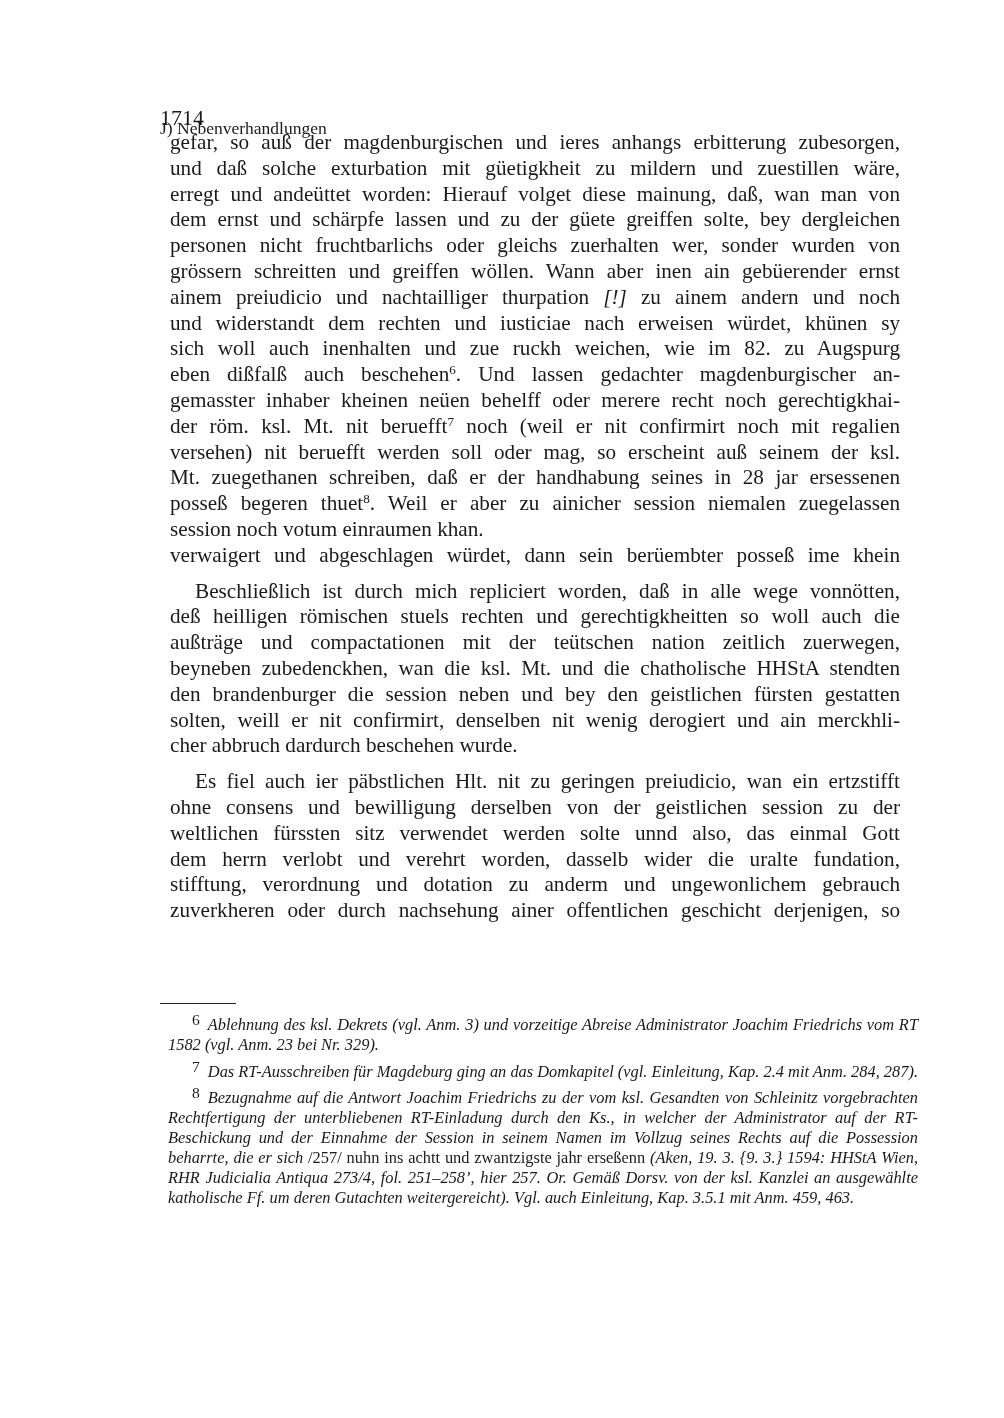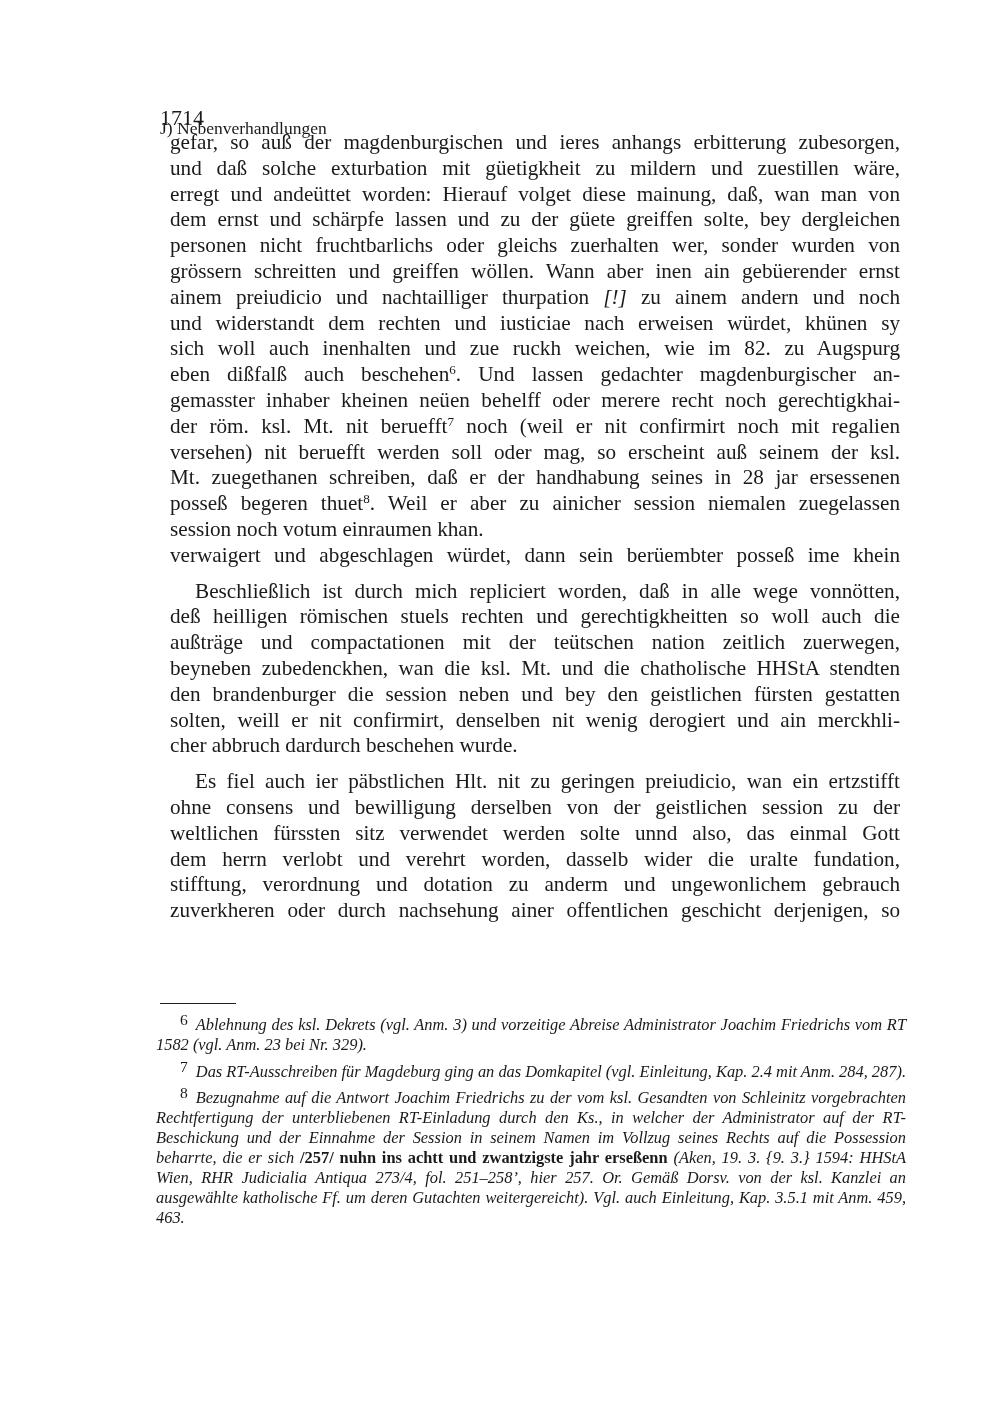--- a/index.html
+++ b/index.html
@@ -6,24 +6,24 @@
     body { width: 1004px; height: 1418px; position: relative; overflow: hidden; color: #1a1a1a; font-family: "Liberation Serif", "DejaVu Serif", serif; }
     .page-header { position: absolute; top: 80px; left: 160px; width: 750px; height: 26px; }
     .page-number { position: absolute; left: 0; top: 0; font-size: 22px; margin-top: 25px; }
     .running-head { position: absolute; left: 0; right: 0; top: 2px; text-align: left; font-size: 17.5px; margin-top: 36px; }
     .main-text { position: absolute; top: 120px; left: 160px; width: 750px; font-size: 21.2px; line-height: 25.8px; text-align: justify; }
     .main-text p { margin: 10px; }
     .main-text .line { display: block; text-align: justify; text-align-last: justify; white-space: nowrap; }
     .main-text .line.last { text-align-last: left; }
     sup { font-size: 0.62em; line-height: 0; vertical-align: 0.55em; }
     .footnote-rule { position: absolute; top: 1003px; left: 160px; width: 76px; height: 0; border-top: 1.2px solid #222; }
-    .footnotes { position: absolute; top: 1010px; left: 156px; width: 750px; font-size: 16.4px; line-height: 20px; font-style: italic; text-align: justify; }
+    .footnotes { position: absolute; top: 1010px; left: 168px; width: 750px; font-size: 16.4px; line-height: 20px; font-style: italic; text-align: justify; }
     .footnote { margin: 0 0 2px 0; text-indent: 24px; }
     .fn-num { font-style: normal; font-size: 0.95em; vertical-align: 0.3em; margin-right: 8px; }
-    .roman { font-style: normal; font-weight: bold; }
+    .roman { font-style: normal; }
     i.it { font-style: italic; }
   </style>
 </head>
 <body>
 
 <div class="page-header">
   <span class="page-number">1714</span>
   <div class="running-head">J) Nebenverhandlungen</div>
 </div>
 

